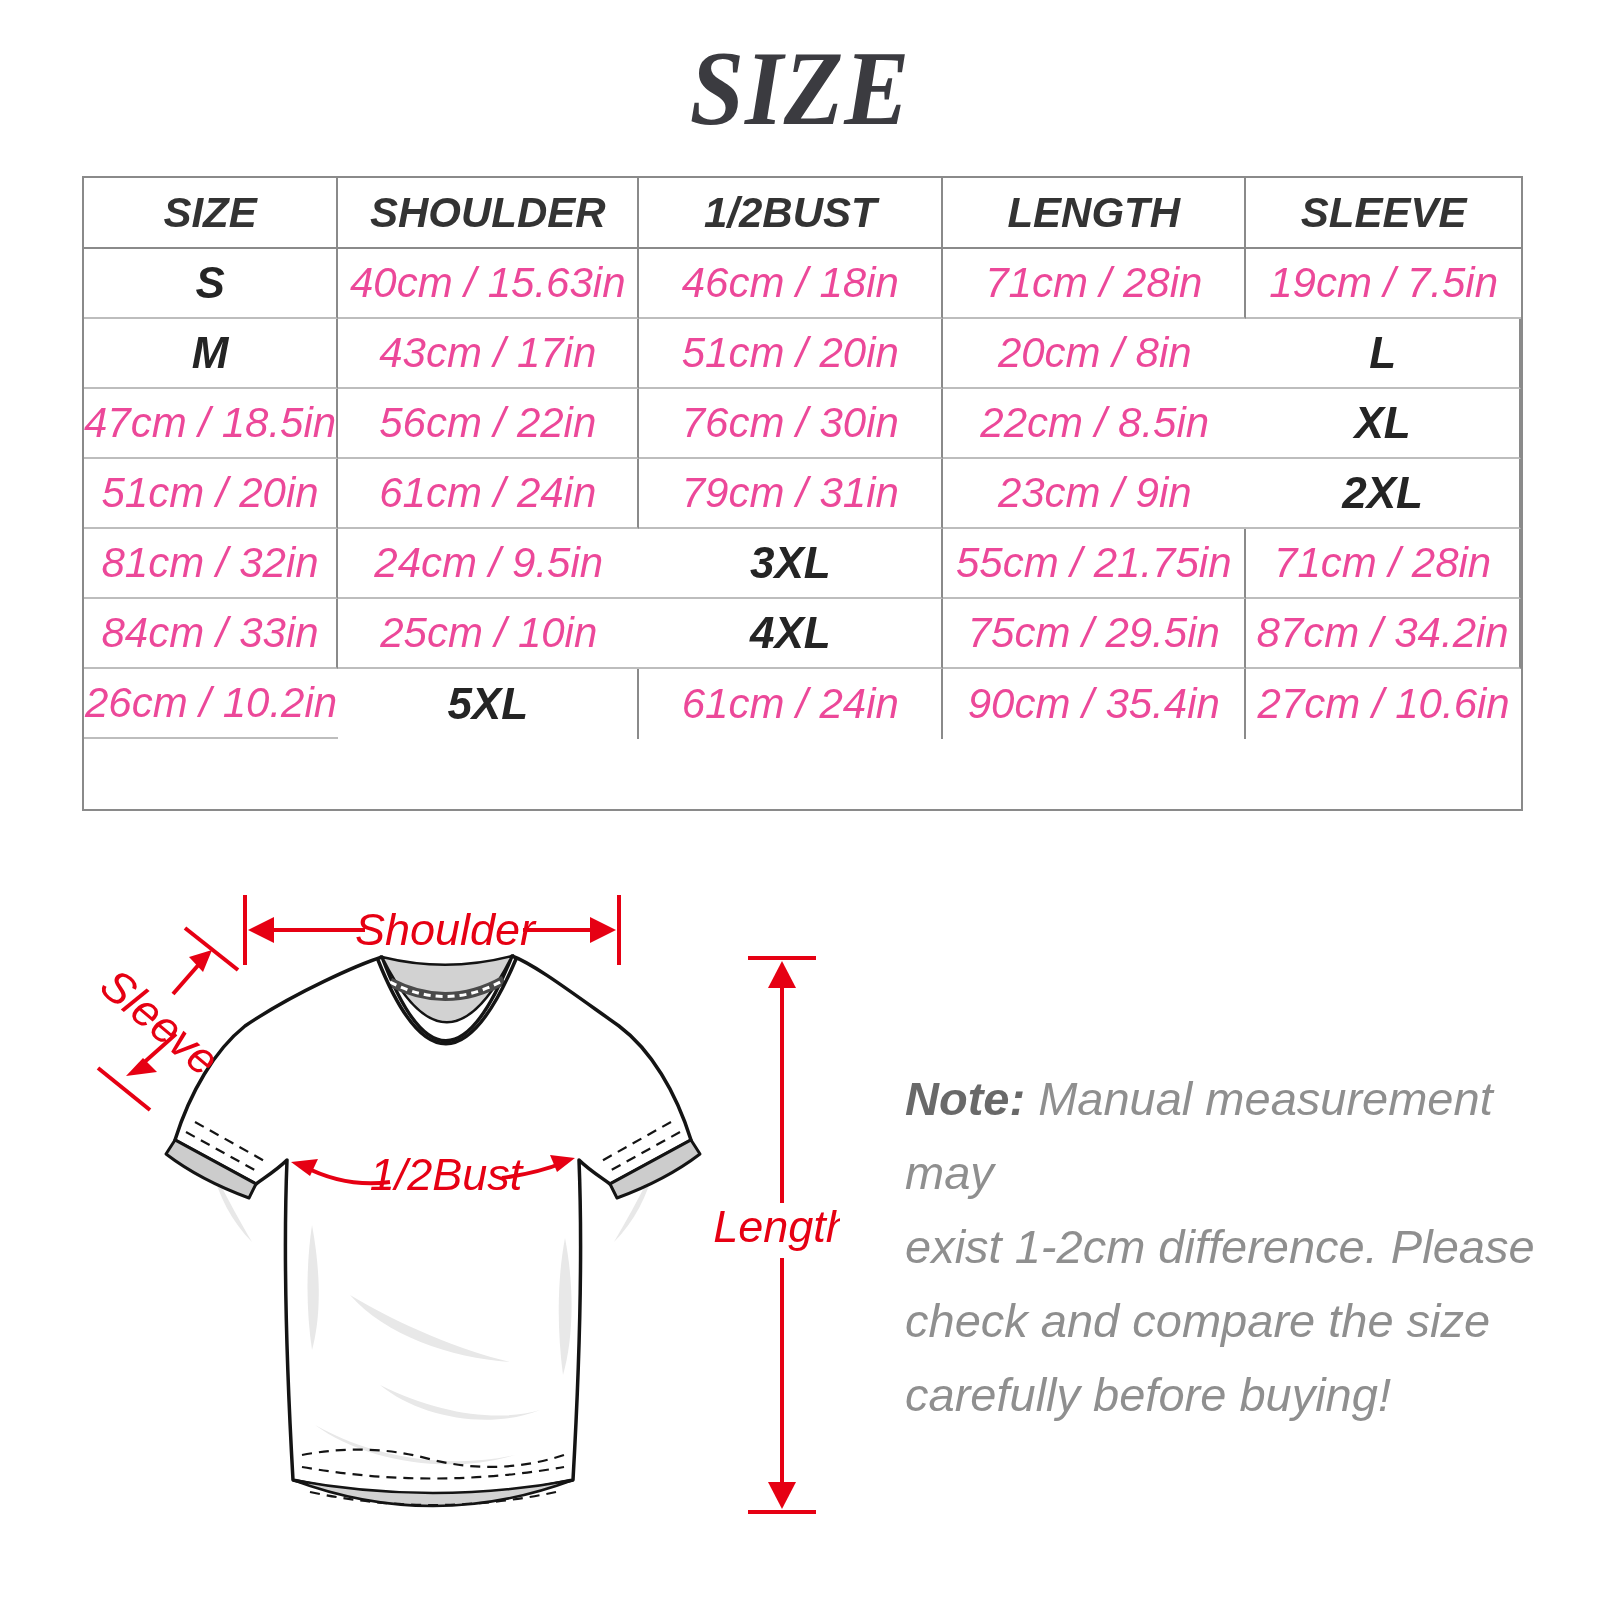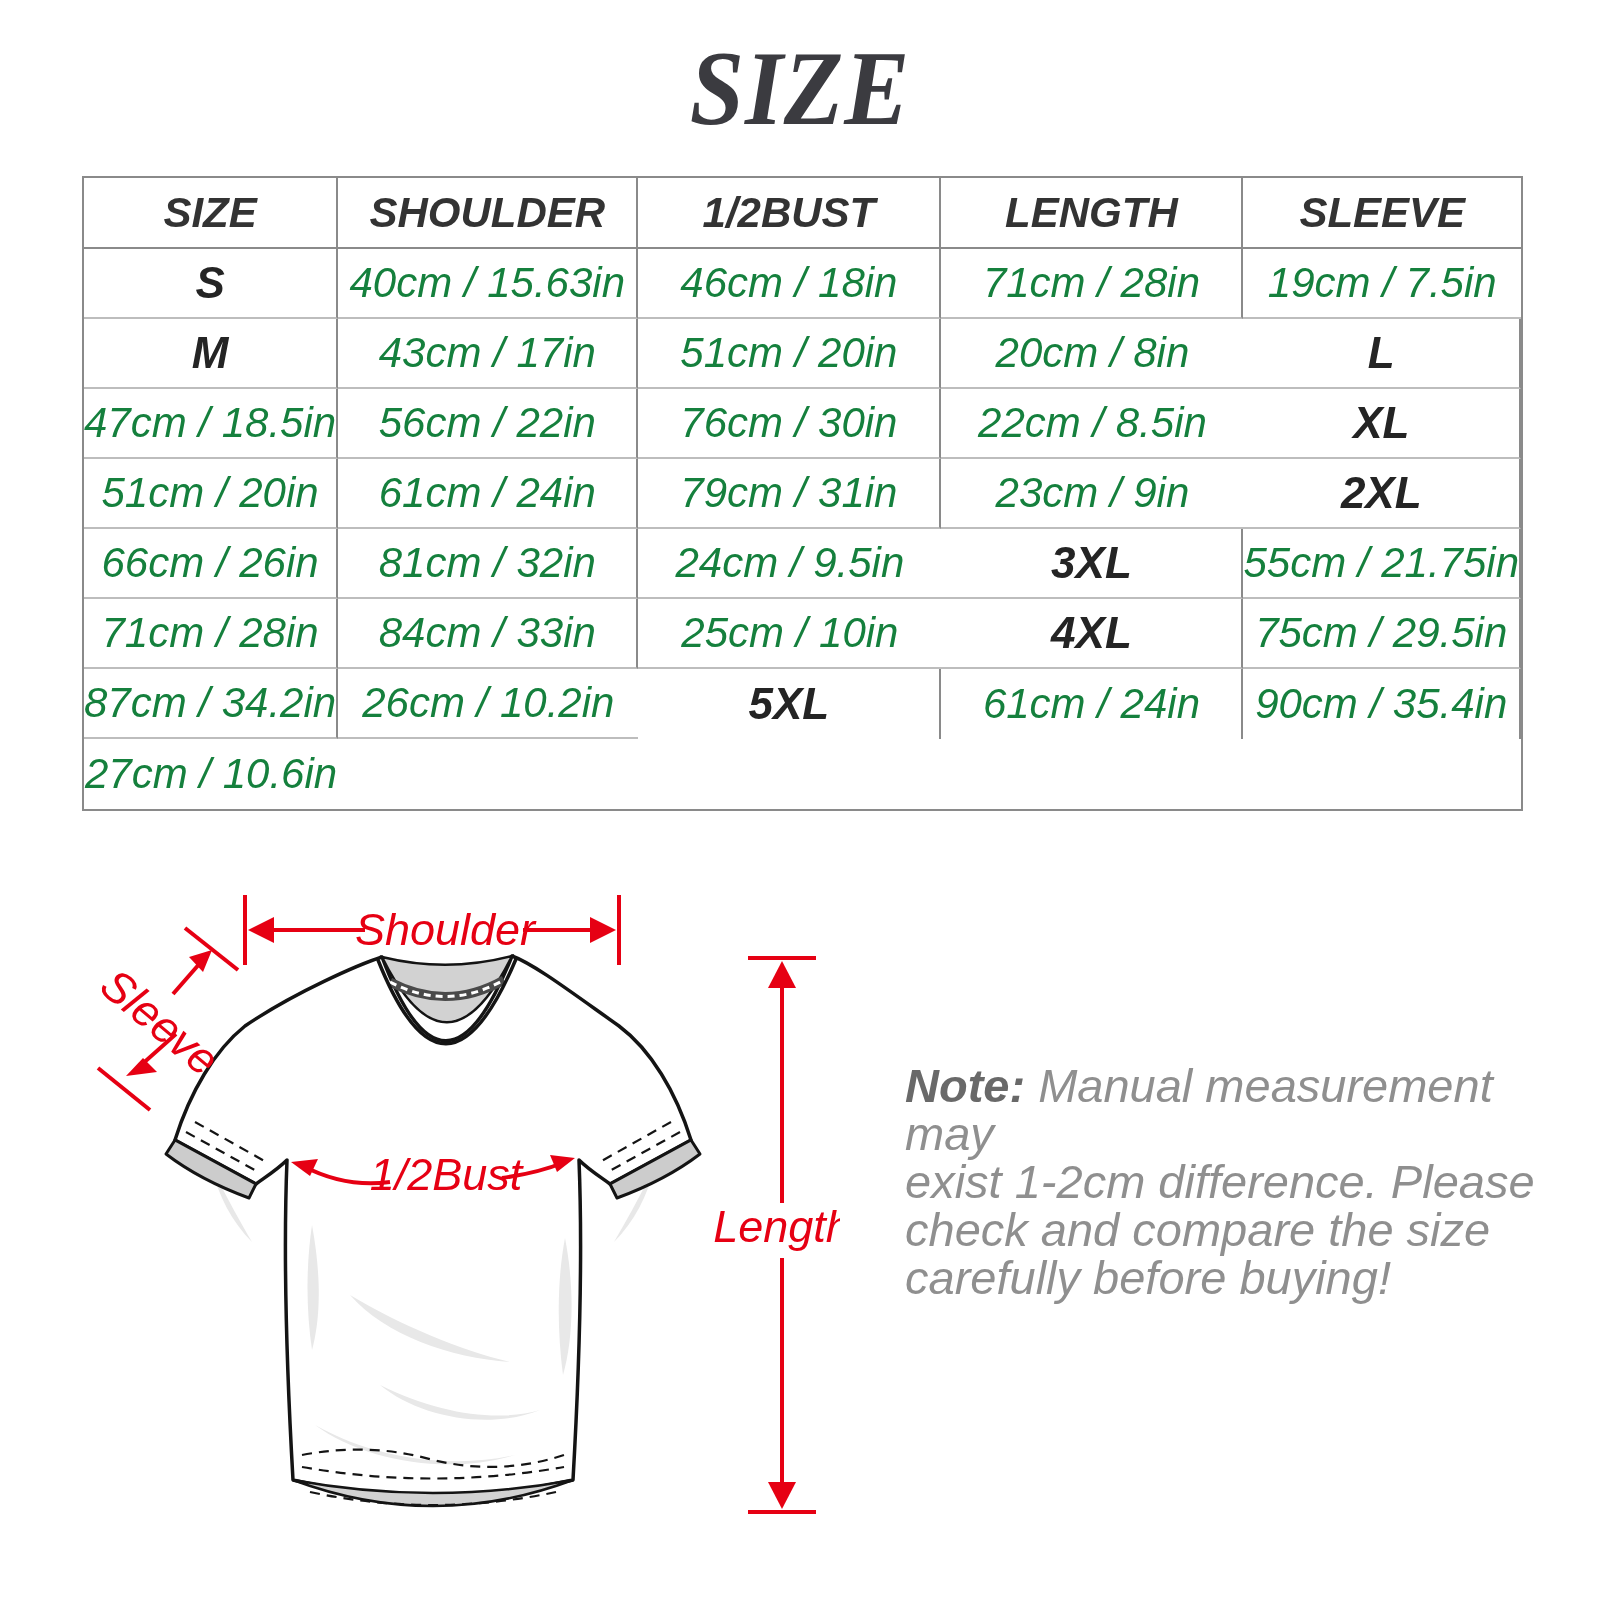--- a/index.html
+++ b/index.html
@@ -9,38 +9,38 @@
   .page-title{position:absolute;top:28px;left:0;width:1600px;text-align:center;
     font-family:"Liberation Serif", serif;font-weight:bold;font-size:106px;color:#3b3b40;
     letter-spacing:1px;transform:scaleX(.92);}
   
   .size-table{position:absolute;left:82px;top:176px;width:1441px;
     border:2px solid #8a8a8a;box-sizing:border-box;
     display:grid;grid-template-columns:145fr 330fr 333fr 332fr 301fr;
     grid-template-rows:71px repeat(8,70px);}
   .cell{box-sizing:border-box;display:flex;align-items:center;justify-content:center;
     border-right:2px solid #8a8a8a;border-bottom:2px solid #bdbdbd;
-    font-size:42px;color:#15803d;white-space:nowrap;}
+    font-size:42px;color:#ec4899;white-space:nowrap;}
   .cell.col-last{border-right:none;}
   .cell.row-last{border-bottom:none;}
   .hcell{font-weight:bold;color:#333333;border-bottom:2px solid #8a8a8a;font-size:42px;}
   .scell{font-weight:bold;color:#242424;font-size:44px;}
   
   .diagram{position:absolute;left:60px;top:870px;width:780px;height:700px;}
   .shirt-line{fill:none;stroke:#141414;stroke-width:3.5;stroke-linejoin:round;stroke-linecap:round;}
   .shade{fill:#e8e8e8;stroke:none;}
   .grayfill{fill:#d2d2d2;stroke:#141414;stroke-width:2.5;}
   .cuff{fill:#cccccc;stroke:#141414;stroke-width:3;stroke-linejoin:round;}
   .stitch{fill:none;stroke:#141414;stroke-width:2.2;stroke-dasharray:10 7;}
   .red-ln{fill:none;stroke:#e60013;stroke-width:4;}
   .red-fill{fill:#e60013;stroke:none;}
   .red-txt{fill:#e60013;font-family:"Liberation Sans", sans-serif;font-size:45px;}
   
   .note{position:absolute;left:905px;top:1062px;width:650px;
-    font-size:47px;line-height:48px;color:#8f8f8f;}
+    font-size:47px;line-height:74px;color:#8f8f8f;}
   .note b{color:#696969;font-weight:bold;}
 </style>
 </head>
 <body>
 
 <div id="stage">
 
   <div class="page-title">SIZE</div>
 
   <div class="size-table">
@@ -67,21 +67,20 @@
     <div class="cell">76cm / 30in</div>
     <div class="cell col-last">22cm / 8.5in</div>
 
     <div class="cell scell">XL</div>
     <div class="cell">51cm / 20in</div>
     <div class="cell">61cm / 24in</div>
     <div class="cell">79cm / 31in</div>
     <div class="cell col-last">23cm / 9in</div>
 
     <div class="cell scell">2XL</div>
-    <div class="cell">66cm / 26in</div>
     <div class="cell">81cm / 32in</div>
     <div class="cell col-last">24cm / 9.5in</div>
 
     <div class="cell scell">3XL</div>
     <div class="cell">55cm / 21.75in</div>
     <div class="cell">71cm / 28in</div>
     <div class="cell">84cm / 33in</div>
     <div class="cell col-last">25cm / 10in</div>
 
     <div class="cell scell">4XL</div>

